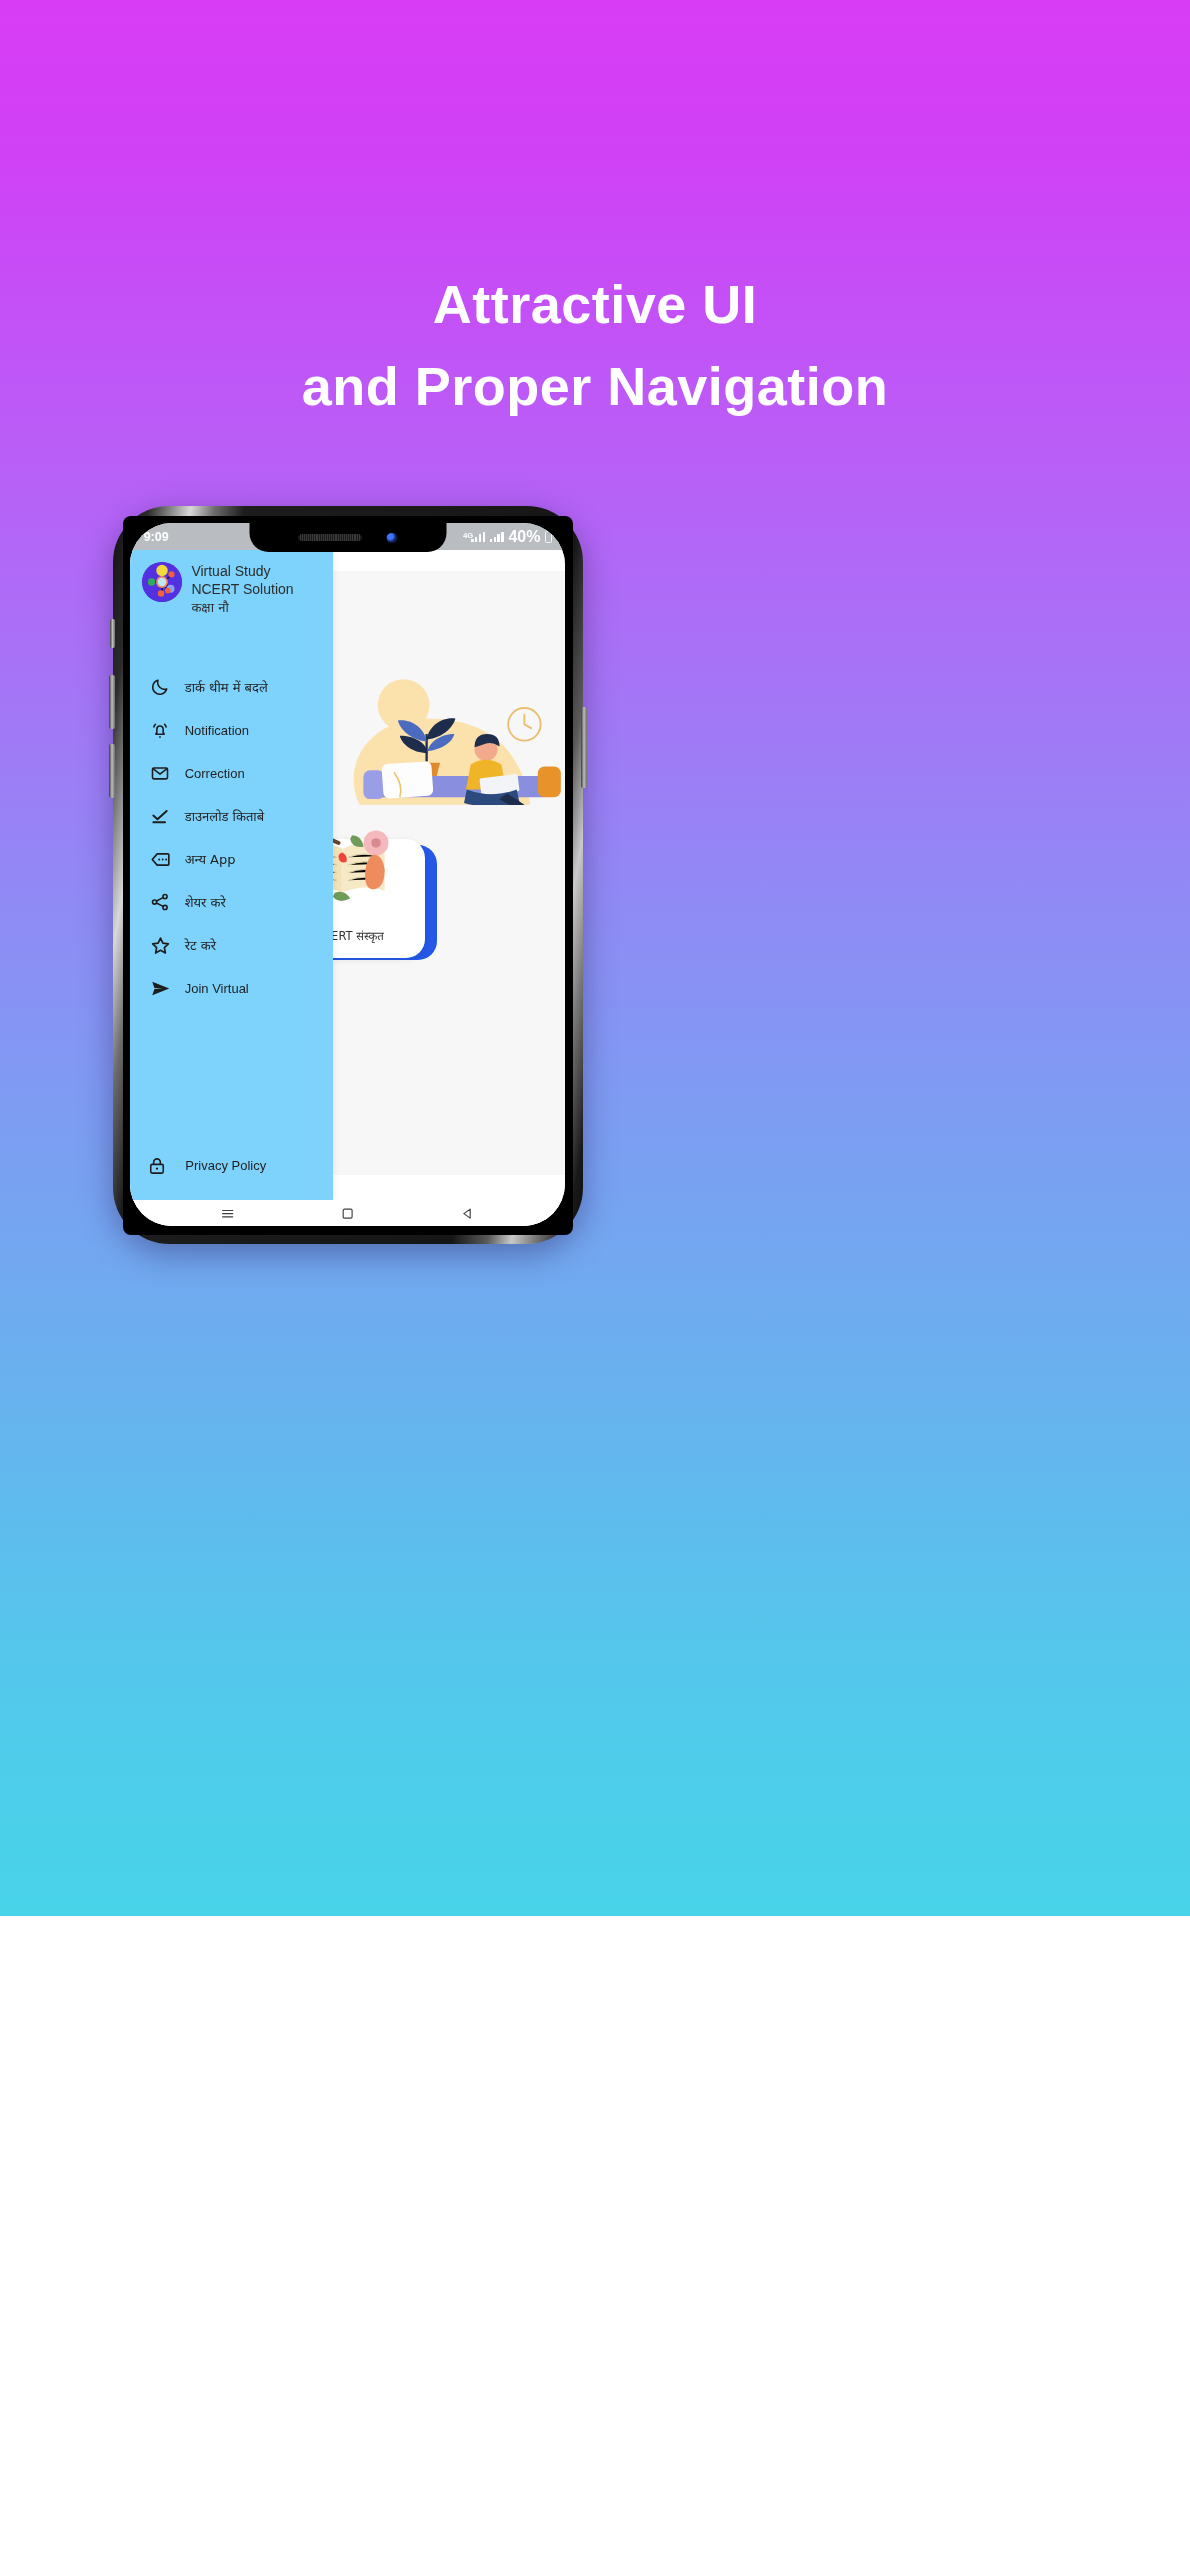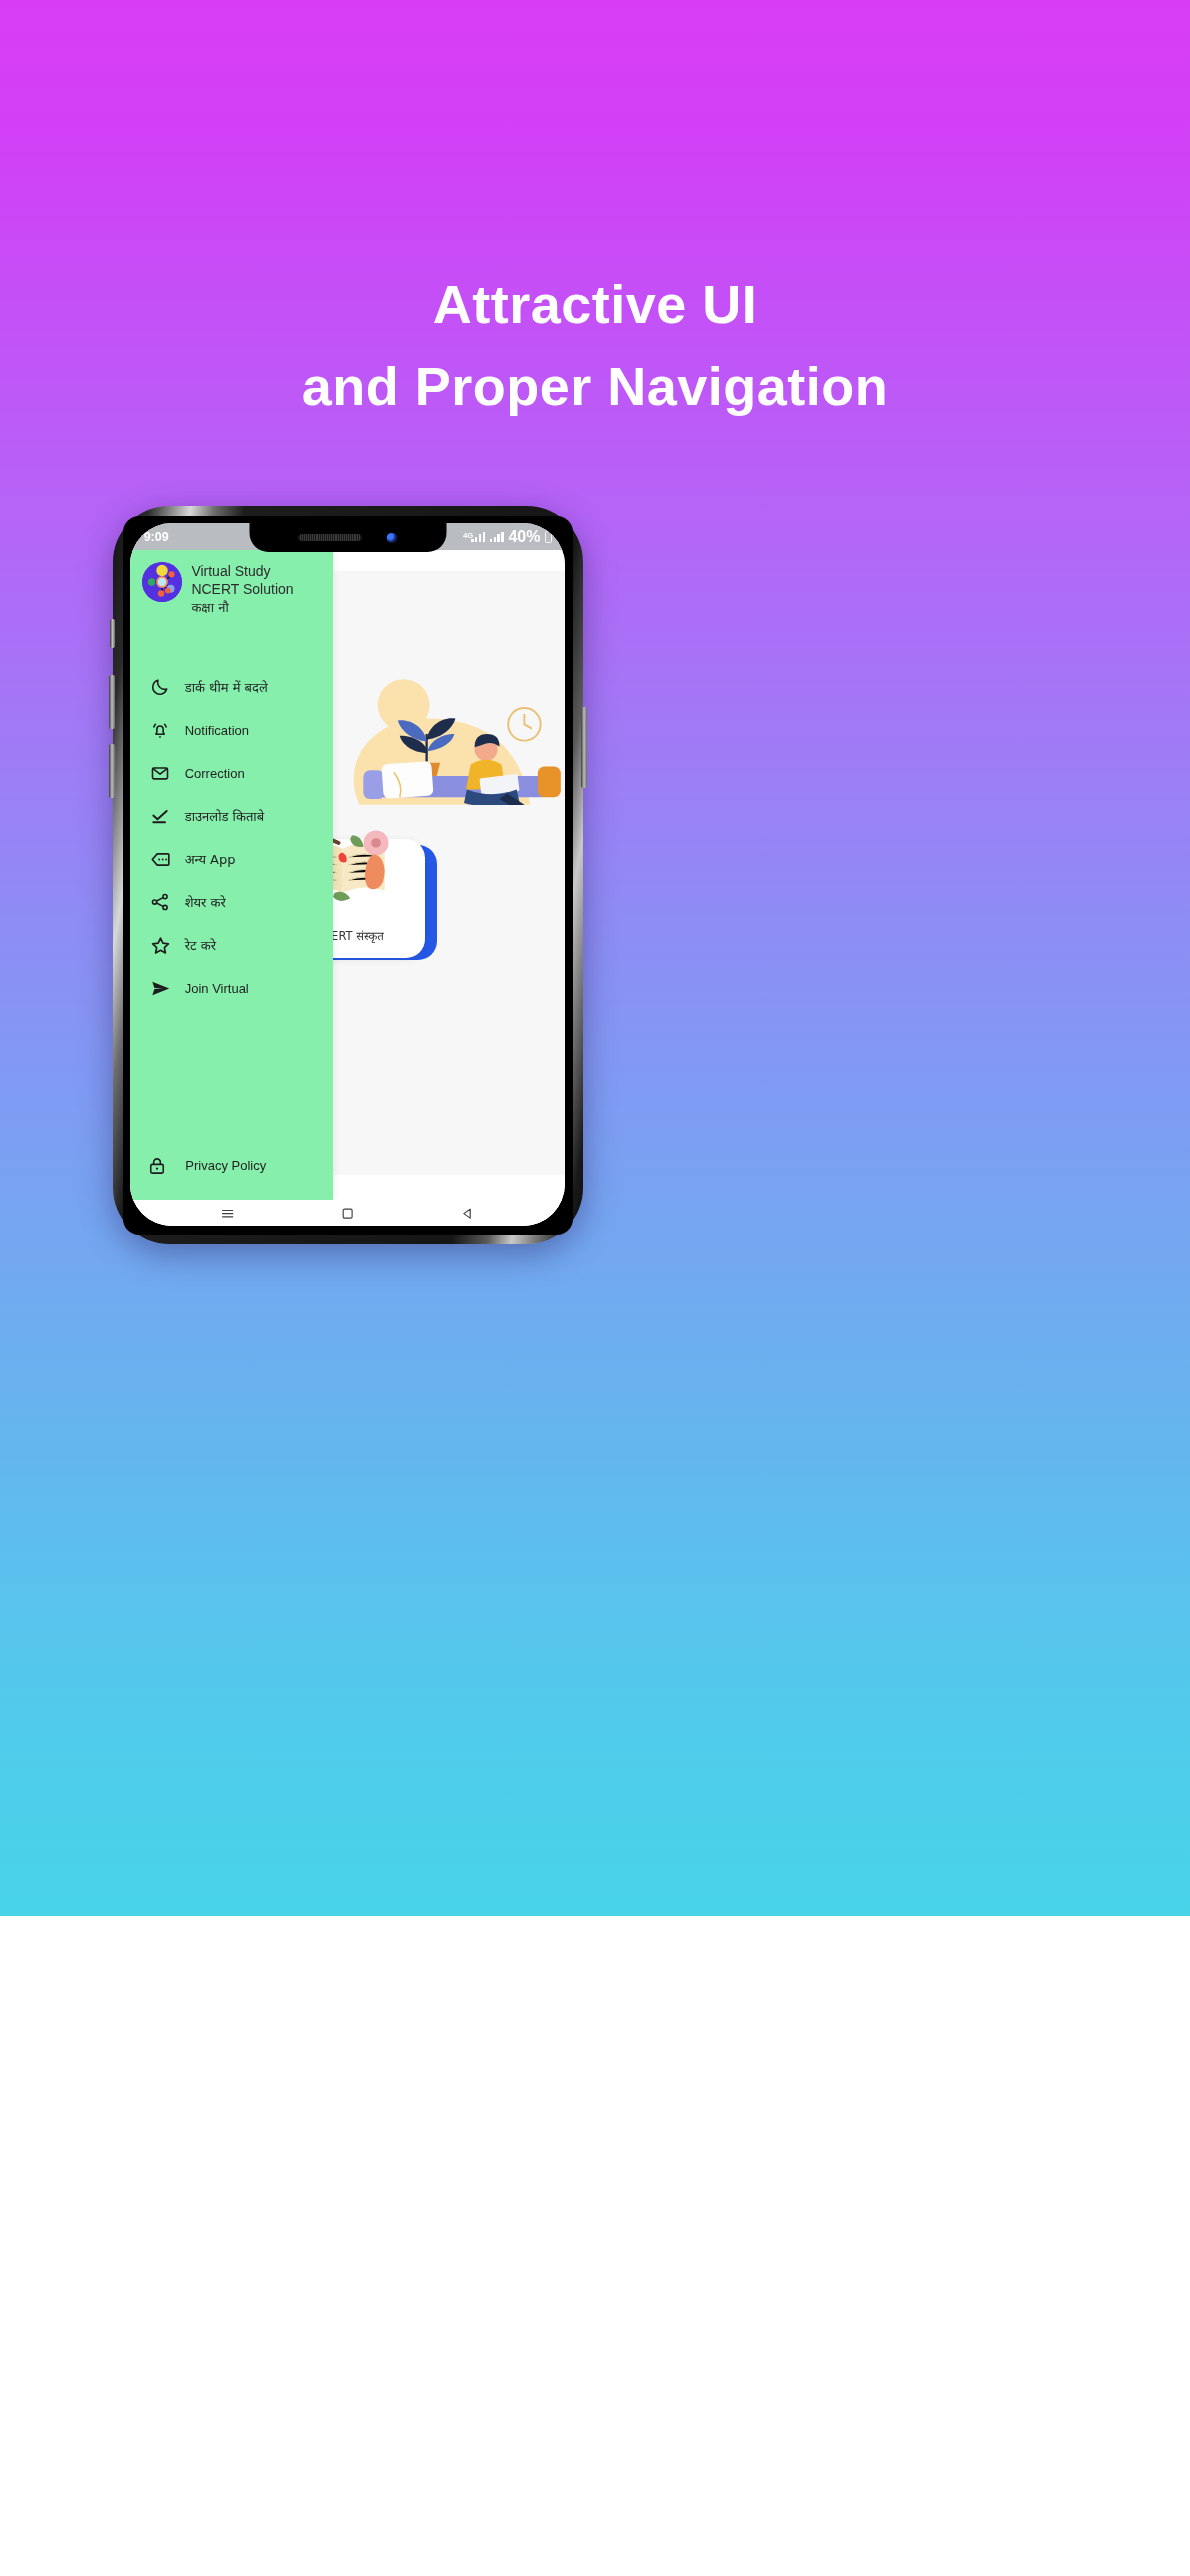--- a/index.html
+++ b/index.html
@@ -47,21 +47,21 @@
     background: linear-gradient(100deg,#111 0%,#2b2b2b 6%,#8e8e8e 10%,
                 #d8d8d8 13%,#6d6d6d 17%,#1d1d1d 22%,
                 #161616 78%,#5a5a5a 84%,#c9c9c9 88%,
                 #777 92%,#191919 97%,#0c0c0c 100%);
     box-shadow: 0 9.6px 33px rgba(20,0,60,.35);
   }
   .phone-inner {
     position: absolute;
     left: 9.6px; top: 9.6px;
     width: 450px; height: 719px;
-    border-radius: 16px;
+    border-radius: 8px;
     background: #000;
     padding-left: 28px;
   }
   .screen {
     position: absolute;
     left: 7.7px; top: 7.7px;
     width: 435px; height: 703px;
     border-radius: 42px;
     overflow: hidden;
     background: #ffffff;
@@ -190,21 +190,21 @@
     position: absolute; left: 0; bottom: 15.3px;
     width: 151px; text-align: center;
     font-size: 11.5px; color: #343434;
   }
 
   
   .drawer {
     position: absolute;
     left: 0; top: 0;
     width: 203px; height: 100%;
-    background: #86efac;
+    background: #7dd3fc;
     z-index: 3;
     display: flex; flex-direction: column;
     box-shadow: 1.9px 0 6.7px rgba(0,0,0,.08);
   }
   .drawer-header {
     display: flex; align-items: flex-start; gap: 9.6px;
     padding: 11.5px 9.6px 0 11.5px;
   }
   .app-logo {
     width: 40px; height: 40px; border-radius: 50%;

